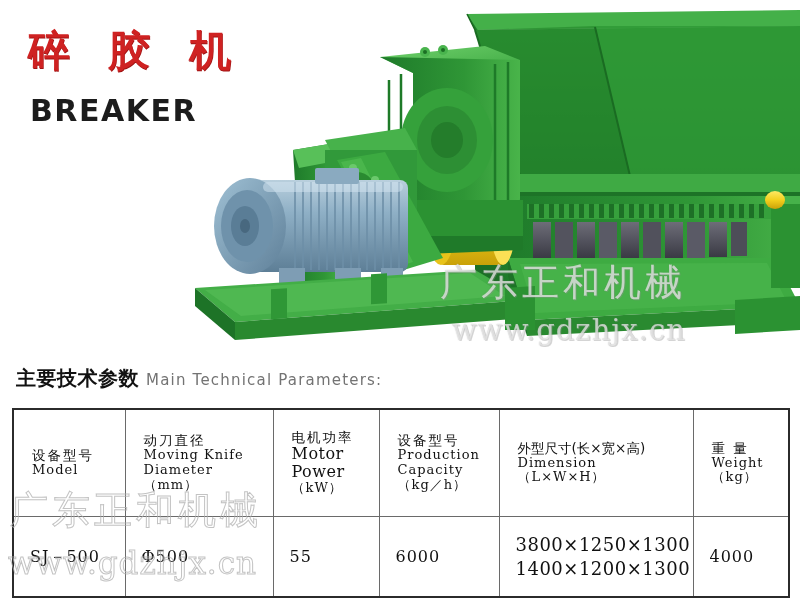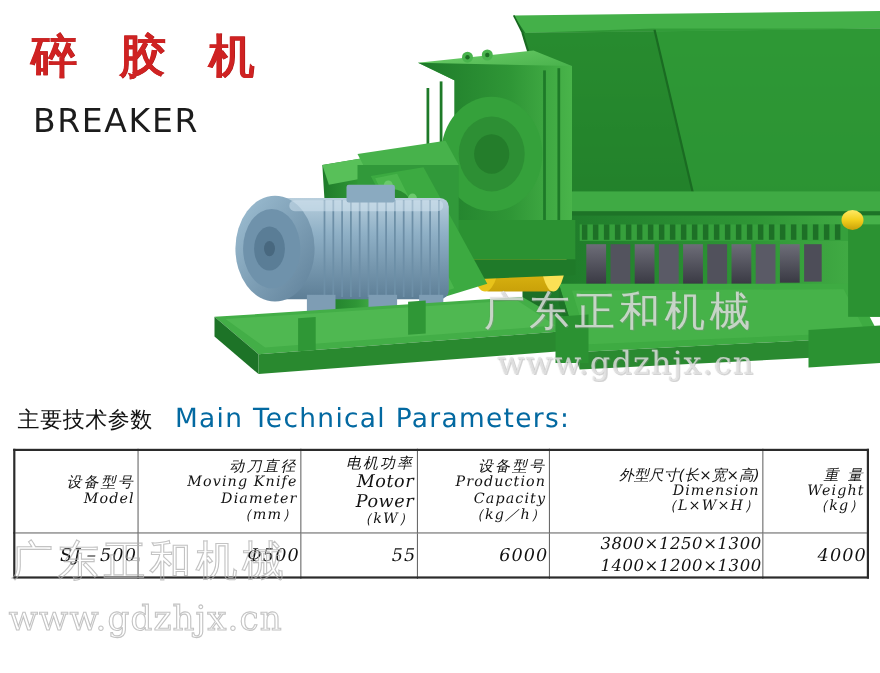--- a/index.html
+++ b/index.html
@@ -22,21 +22,21 @@
     font-size:42px;
     letter-spacing:12px;
     color:#cf2222;
     white-space:nowrap;
     line-height:1;
     text-shadow:0.5px 0.5px 0 #a01414;
   }
   .title-en{
     position:absolute;left:30px;top:96px;
     font-family:"DejaVu Sans", sans-serif;
-    font-weight:normal;
+    font-weight:bold;
     font-size:30px;
     letter-spacing:1.5px;
     color:#1c1c1c;
     white-space:nowrap;
     line-height:1;
   }
 
   
   #machine{position:absolute;left:175px;top:0px;width:625px;height:355px;}
   #machine svg{display:block;width:625px;height:355px;}
@@ -69,42 +69,41 @@
 
   
   #spec{position:absolute;left:0;top:360px;width:800px;height:252px;}
 
   .spec-heading{
     position:absolute;left:16px;top:8px;
     white-space:nowrap;line-height:1;
   }
   .spec-heading .sh-cn{
     font-family:"DejaVu Sans", sans-serif;
-    font-weight:normal;font-size:20px;letter-spacing:0.5px;color:#111;
+    font-weight:bold;font-size:20px;letter-spacing:0.5px;color:#111;
   }
   .spec-heading .sh-en{
     font-family:"DejaVu Sans", sans-serif;
-    font-weight:normal;font-size:24px;letter-spacing:1.2px;color:#0369a1;
-    margin-left:20px;
+    font-weight:normal;font-size:15px;letter-spacing:1.2px;color:#737373;
+    margin-left:7px;
   }
 
   table.specs{
     position:absolute;left:12px;top:48px;
     width:776px;
     border-collapse:collapse;
     table-layout:fixed;
     background:transparent;
   }
   table.specs td{
     border:1px solid #6a6a6a;
-    text-align:right;
+    text-align:left;
     vertical-align:middle;
     color:#111;
-    padding:0;
-    font-style:italic;
+    padding:16px;
   }
   table.specs{border:2px solid #2b2b2b;}
 
   .hcell{padding:4px 2px 5px 2px;line-height:1.12;}
   .hcell .cn{
     font-family:"DejaVu Sans", sans-serif;
     font-size:13.5px;letter-spacing:2px;color:#111;display:block;
   }
   .hcell .cn.tight{letter-spacing:0px;}
   .hcell .en{
@@ -114,21 +113,21 @@
   .hcell .en.small{font-size:16px;letter-spacing:0.5px;}
   .hcell .en.unit{font-size:13px;letter-spacing:1px;display:block;}
 
   .dcell{
     font-family:"DejaVu Serif", serif;
     font-size:16px;
     letter-spacing:1px;
     padding:9px 2px;
     line-height:1.25;
   }
-  .dcell.dim{font-size:15px;letter-spacing:0.5px;line-height:1.3;}
+  .dcell.dim{font-size:18px;letter-spacing:0.5px;line-height:1.3;}
   .dcell .l2{display:block;}
 
   col.c1{width:112px;}
   col.c2{width:148px;}
   col.c3{width:106px;}
   col.c4{width:120px;}
   col.c5{width:194px;}
   col.c6{width:96px;}
 </style>
 </head>

